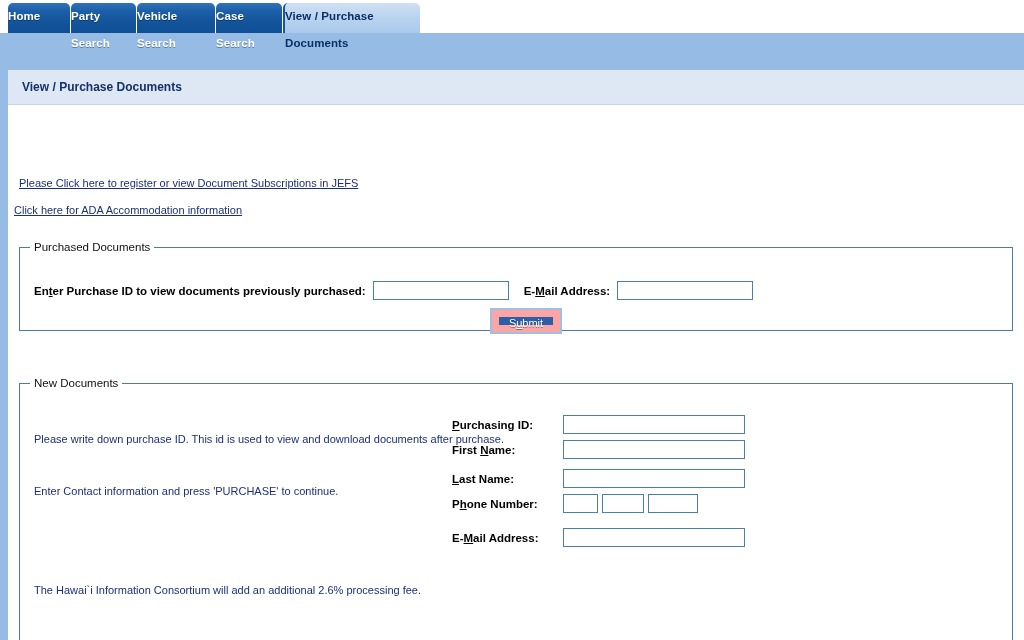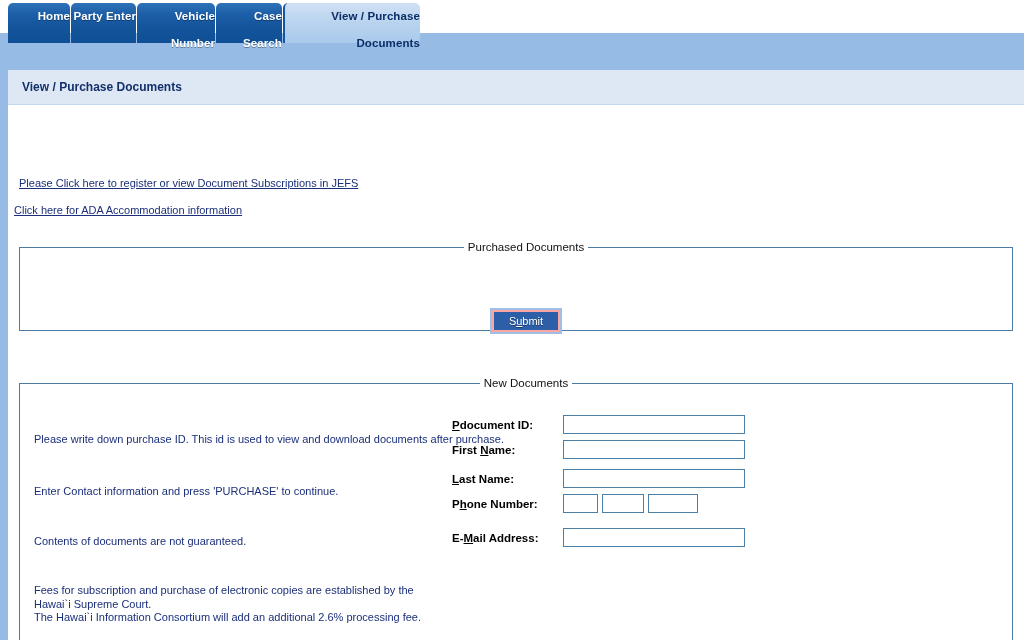--- a/index.html
+++ b/index.html
@@ -30,28 +30,28 @@
     position: absolute;
     left: 0;
     top: 0;
     width: 1024px;
     height: 33px;
     z-index: 5;
   }
   .tab {
     position: absolute;
     top: 3px;
-    height: 40px;
+    height: 30px;
     box-sizing: border-box;
     border-radius: 5px 5px 0 0;
     background: linear-gradient(to bottom, #2f72b8 0%, #1c5fa8 28%, #14549b 60%, #0f4f96 100%);
     color: #ffffff;
     font-size: 11.5px;
     font-weight: bold;
-    text-align: right;
+    text-align: left;
     line-height: 27px;
     letter-spacing: 0.1px;
     text-shadow: 0 1px 0 rgba(0,0,0,0.35);
     cursor: pointer;
   }
   .tab.active {
     background: linear-gradient(to bottom, #cfe0f4 0%, #b9d3ef 50%, #a9c9ec 100%);
     color: #0b2e66;
     text-shadow: none;
     border-left: 2px solid #17559c;
@@ -104,21 +104,20 @@
     padding: 0;
     border: 1px solid #4e7ba6;
     background: #ffffff;
     box-sizing: border-box;
   }
   fieldset.box > legend {
     margin-left: 10px;
     padding: 0 4px;
     font-size: 11.5px;
     color: #111111;
-    text-align: center;
   }
 
   #fs-purchased {
     left: 11px;
     top: 136px;
     width: 994px;
     height: 90px;
   }
   #fs-new {
     left: 11px;
@@ -158,21 +157,21 @@
   #inp-email-top   { width: 136px; margin-left: 7px; }
 
   #btn-submit {
     position: absolute;
     left: 472px;
     top: 57px;
     width: 68px;
     height: 22px;
     box-sizing: border-box;
     background: #2c5fa8;
-    border: 2px solid #fca5a5;
+    border: 7px solid #fca5a5;
     outline: 2px solid #9fc0e4;
     color: #ffffff;
     font-size: 11px;
     font-weight: normal;
     font-family: "Liberation Sans", sans-serif;
     text-shadow: 0 1px 0 rgba(0,0,0,0.4);
     cursor: pointer;
     padding: 0;
   }
   #btn-submit u { text-decoration: underline; }
@@ -233,24 +232,24 @@
 </head>
 <body>
 
 <div id="page-bg"></div>
 
 <div id="tabbar">
   <div class="tab" id="tab-0" style="left:8px;width:62px;">
     <span>Home</span>
   </div>
   <div class="tab" id="tab-1" style="left:71px;width:65px;">
-    <span>Party Enter</span>
+    <span>Party Search</span>
   </div>
   <div class="tab" id="tab-2" style="left:137px;width:78px;">
-    <span>Vehicle Number</span>
+    <span>Vehicle Search</span>
   </div>
   <div class="tab" id="tab-3" style="left:216px;width:66px;">
     <span>Case Search</span>
   </div>
   <div class="tab active" id="tab-4" style="left:283px;width:137px;">
     <span>View / Purchase Documents</span>
   </div>
 </div>
 
 <div id="panel">
@@ -260,46 +259,47 @@
   </div>
 
   <div id="panel-body">
 
     <a class="pagelink" id="link-jefs" href="#">Please Click here to register or view Document Subscriptions in JEFS</a>
     <a class="pagelink" id="link-ada" href="#">Click here for ADA Accommodation information</a>
 
     <fieldset class="box" id="fs-purchased">
       <legend>Purchased Documents</legend>
 
+      <div id="purchased-row">
+        <span class="lbl"><span>En</span><u>t</u><span>er Purchase ID to view documents previously purchased:</span></span><input class="txt" id="inp-purchase-id" type="text" value="" style=""><span class="lbl" id="email-label-top"><span>E-</span><u>M</u><span>ail Address:</span></span><input class="txt" id="inp-email-top" type="text" value="" style="">
+      </div>
 
       <button id="btn-submit"><span>S</span><u>u</u><span>bmit</span></button>
     </fieldset>
 
     <fieldset class="box" id="fs-new">
       <legend>New Documents</legend>
 
       <div id="nd-left">
         <p id="nd-p1">Please write down purchase ID. This id is used to view and download documents after purchase.</p>
 
         <p id="nd-p2">Enter Contact information and press 'PURCHASE' to continue.</p>
 
         <div id="nd-p3">
-          <div>Contents of documents are not guaranteed.</div>
         </div>
 
         <div id="nd-p4">
-          <div>Fees for subscription and purchase of electronic copies are established by the Hawai`i Supreme Court.</div>
           <div>The Hawai`i Information Consortium will add an additional 2.6% processing fee.</div>
         </div>
       </div>
 
       <div id="nd-right">
 
         <div class="fld-row" id="row-purchasing">
-          <span class="fld-label"><span></span><u>P</u><span>document ID:</span></span>
+          <span class="fld-label"><span></span><u>P</u><span>urchasing ID:</span></span>
           <span class="fld-input-wrap">
             <input class="txt big-input" type="text" value="" style="">
           </span>
         </div>
 
         <div class="fld-row" id="row-first">
           <span class="fld-label"><span>First </span><u>N</u><span>ame:</span></span>
           <span class="fld-input-wrap">
             <input class="txt big-input" type="text" value="" style="">
           </span>

